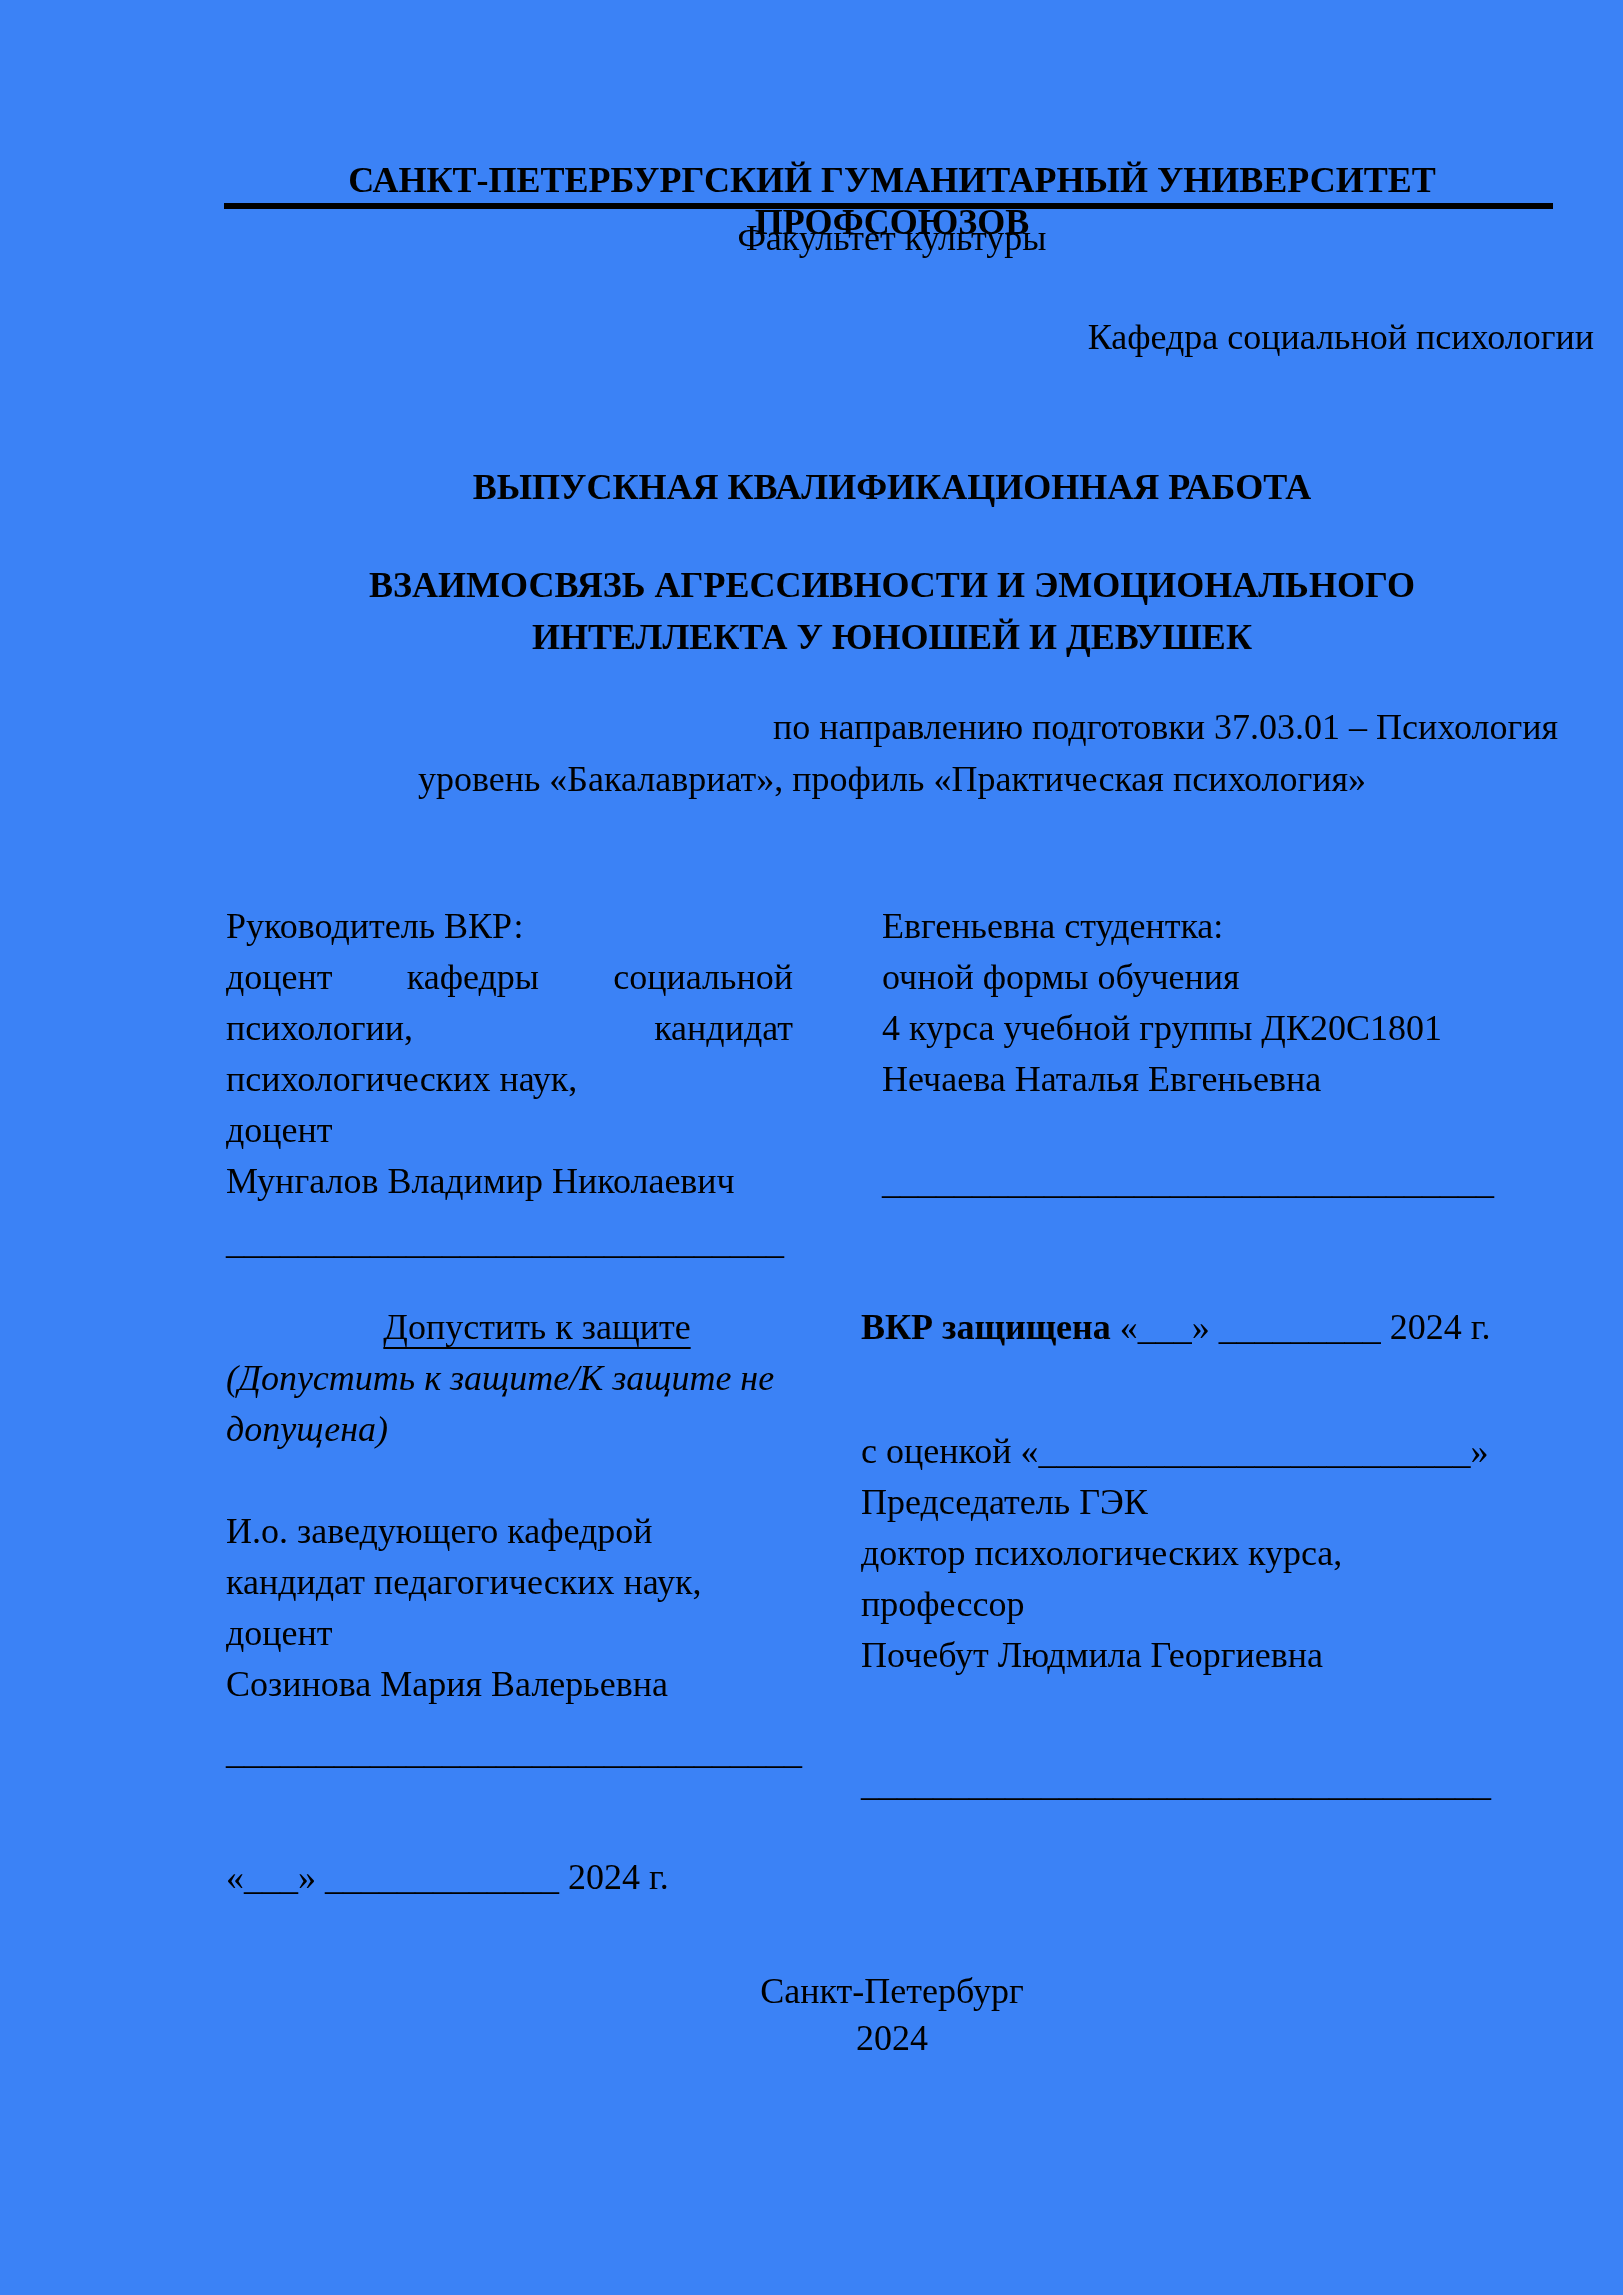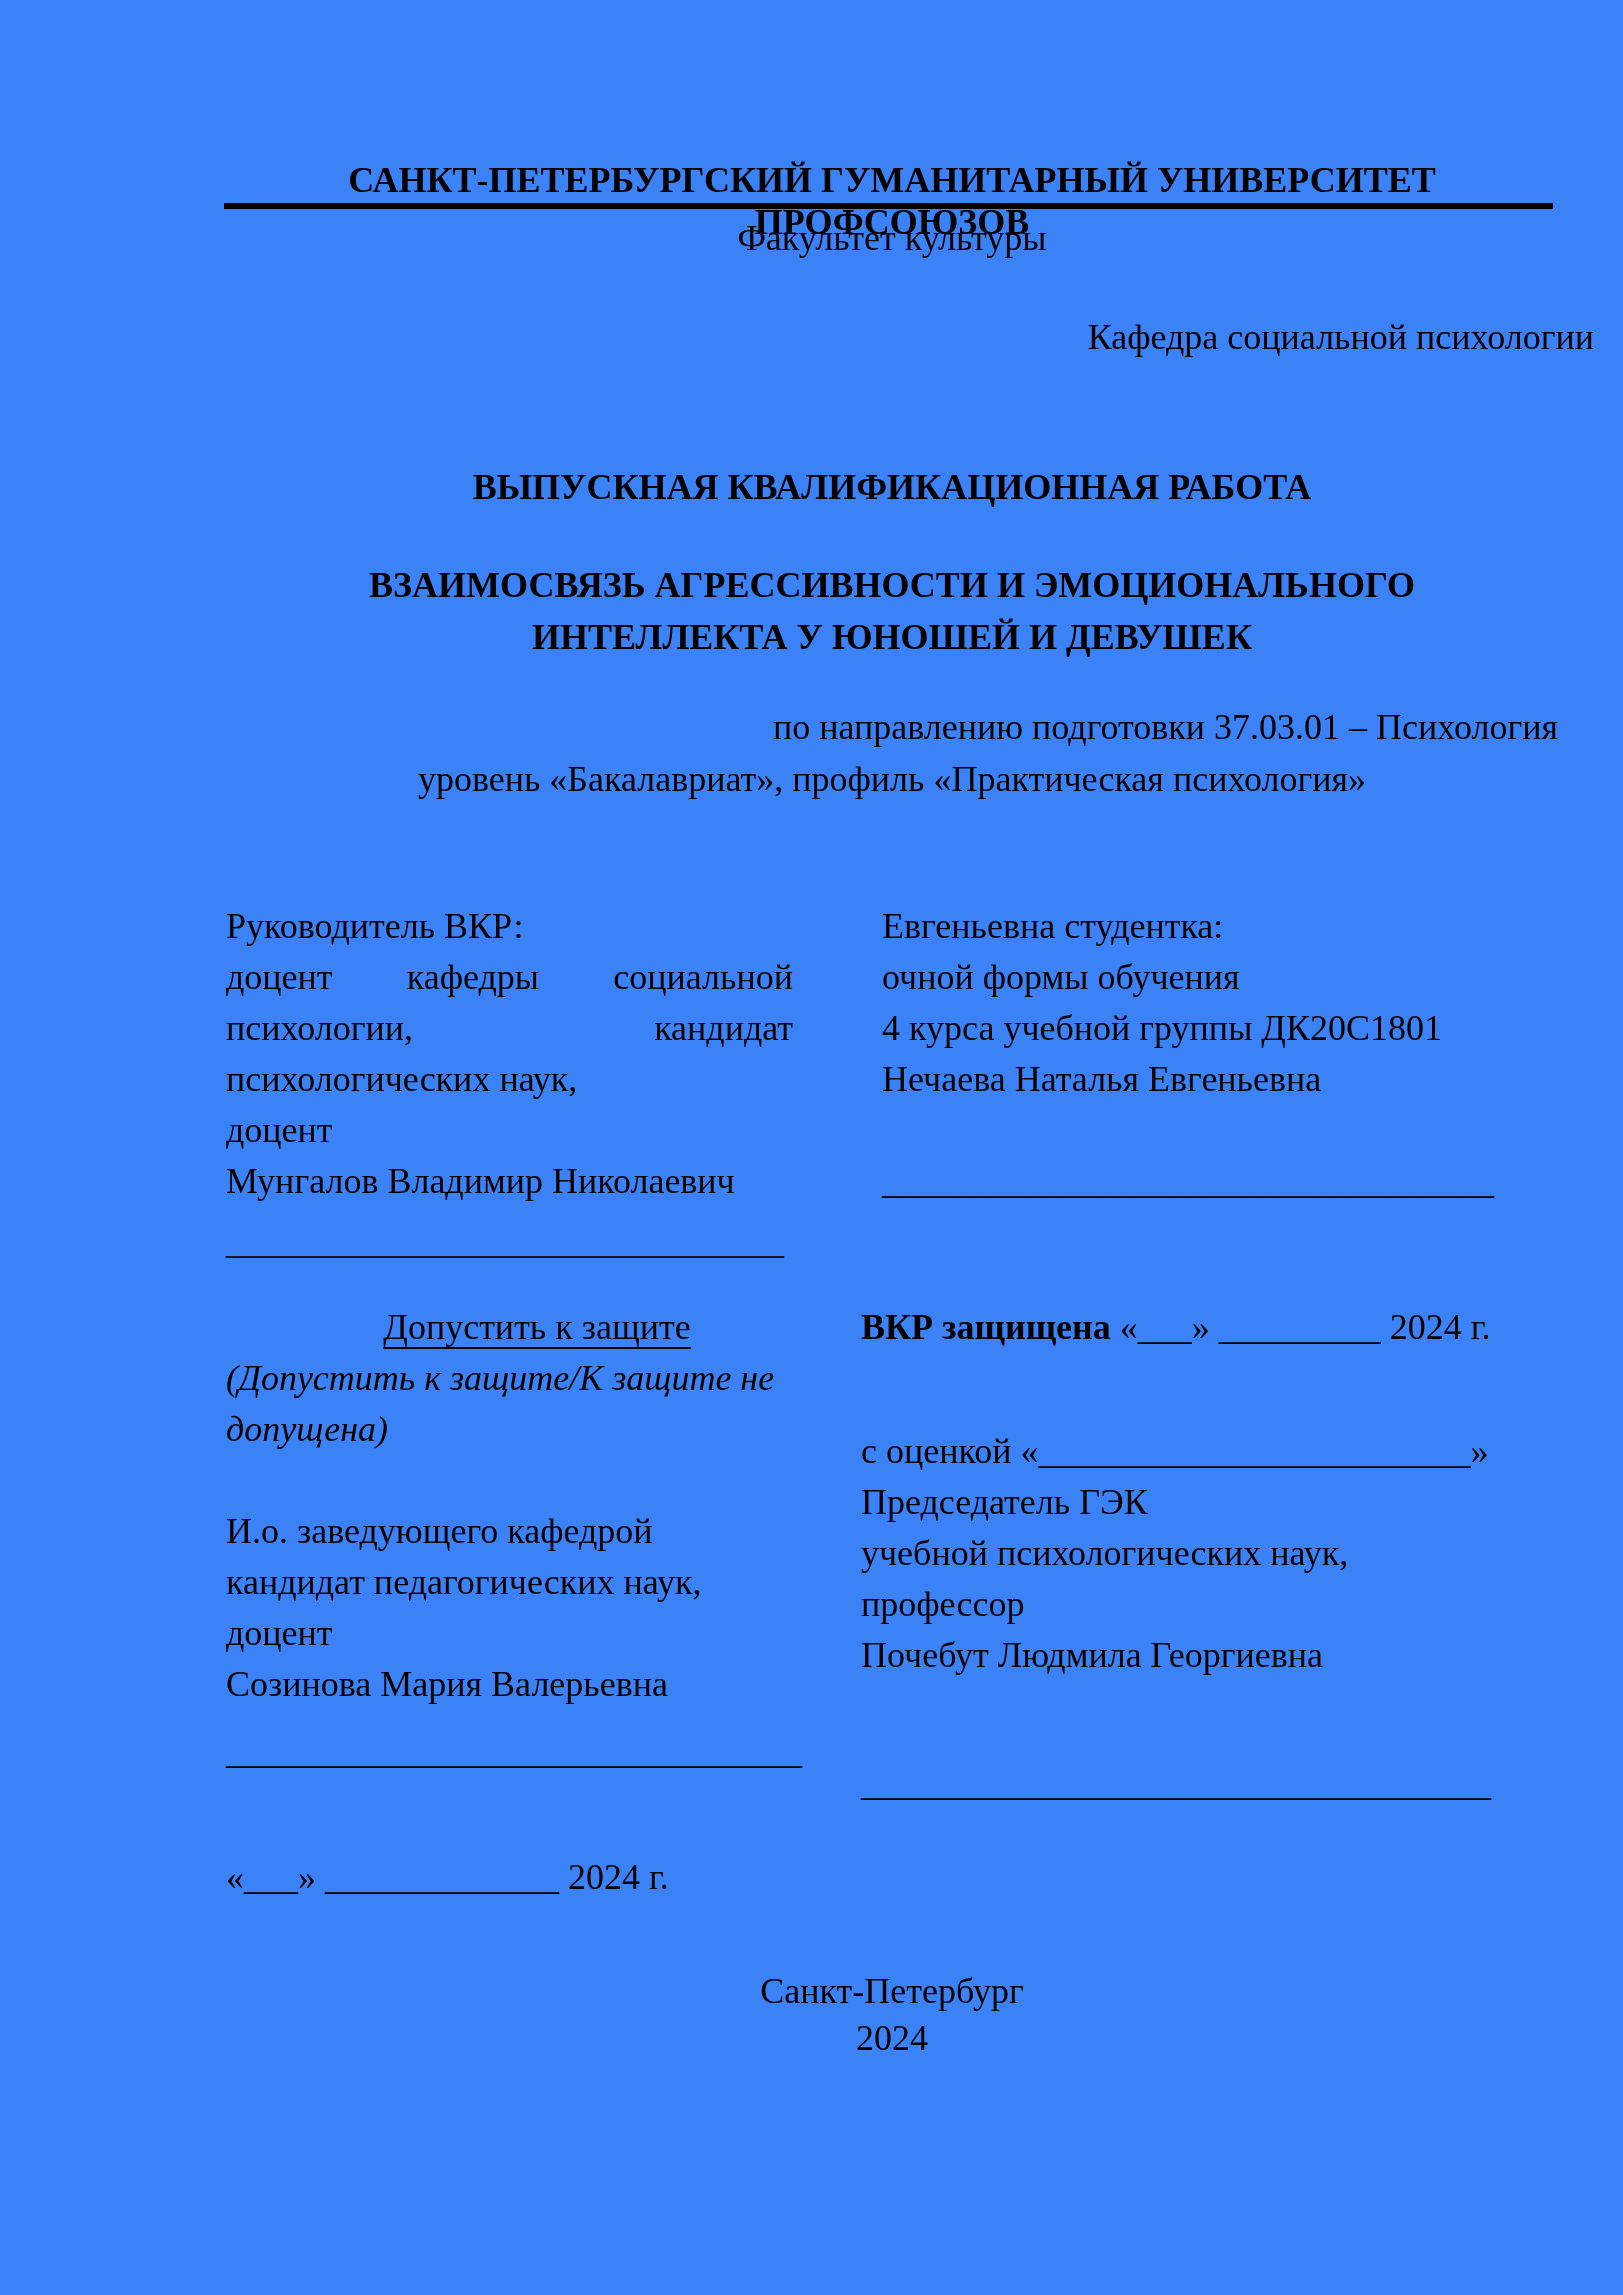--- a/index.html
+++ b/index.html
@@ -121,21 +121,21 @@
   </div>
 
   <div class="abs col def-col">
     <div class="row">
       <span class="bold">ВКР защищена</span>
       <span>«___» _________ 2024 г.</span>
     </div>
     <div class="row row-blank"></div>
     <div class="row grade-row">с оценкой «________________________»</div>
     <div class="row">Председатель ГЭК</div>
-    <div class="row">учебной психологических наук,</div>
+    <div class="row">доктор психологических курса,</div>
     <div class="row">профессор</div>
     <div class="row">Почебут Людмила Георгиевна</div>
   </div>
 
   <div class="abs sig-left">________________________________</div>
   <div class="abs sig-right">___________________________________</div>
   <div class="abs date-left">«___» _____________ 2024 г.</div>
 
   <div class="abs footer-city">Санкт-Петербург</div>
   <div class="abs footer-year">2024</div>

